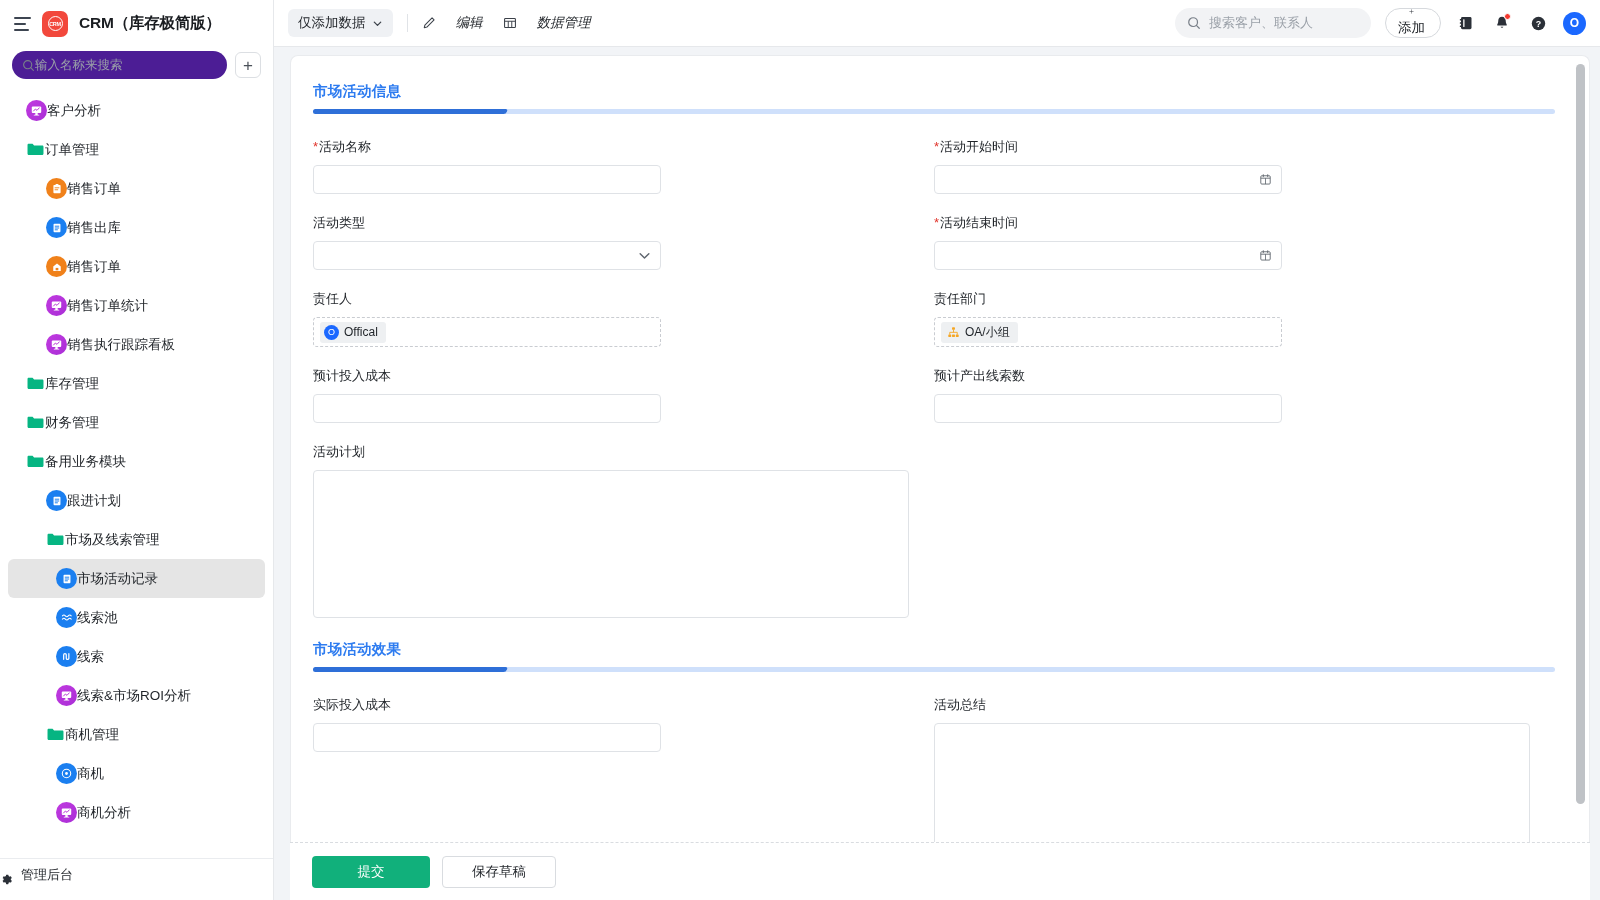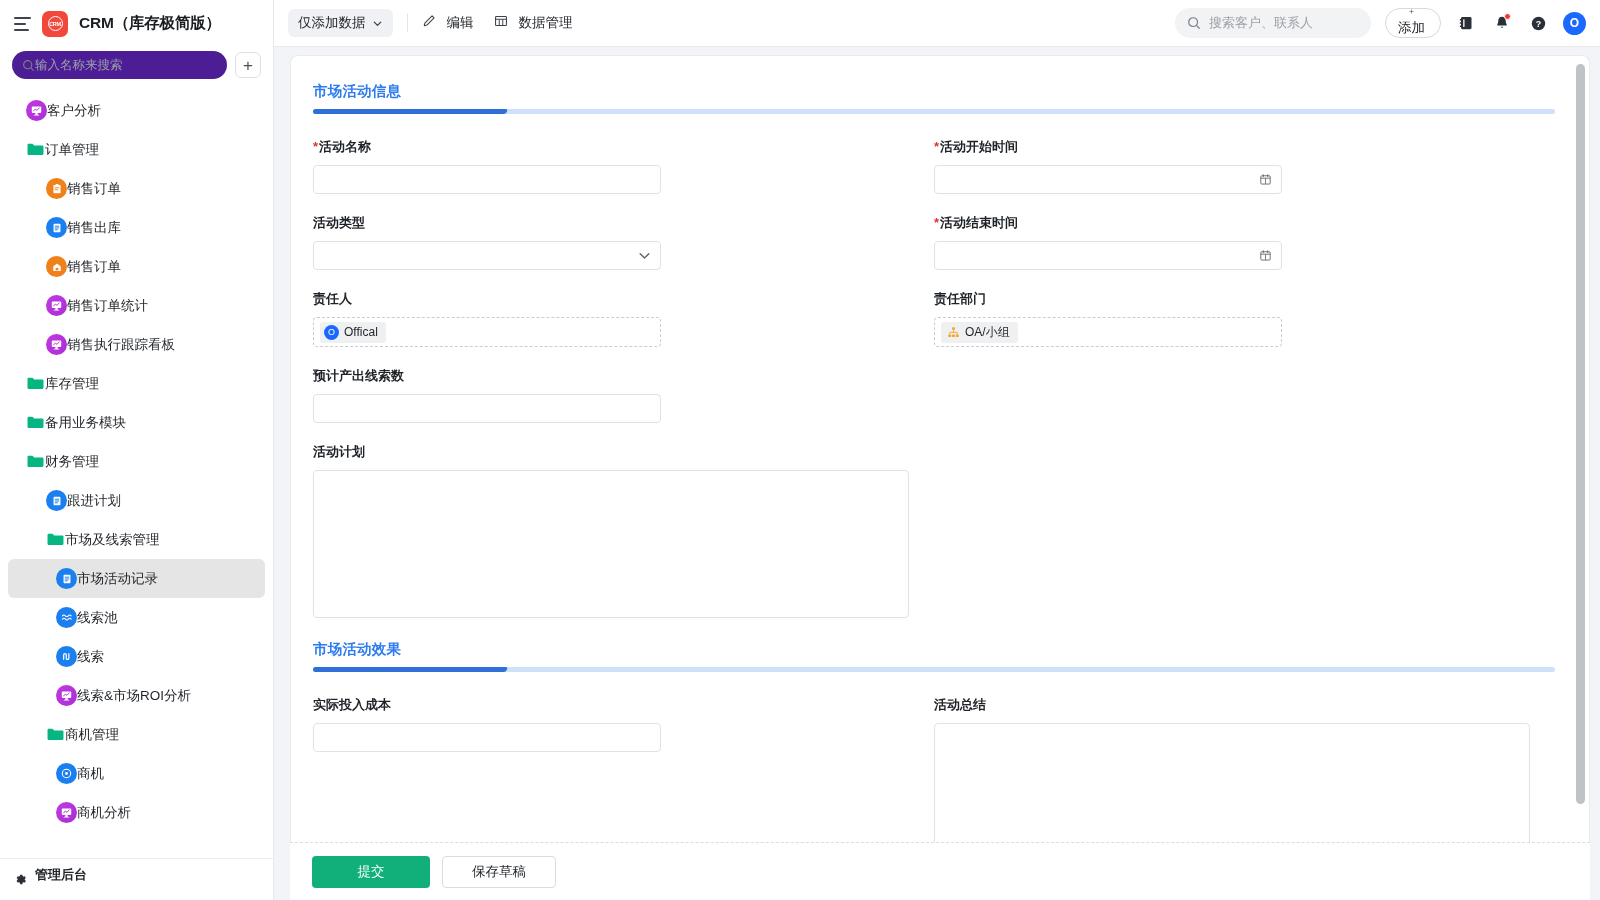--- a/index.html
+++ b/index.html
@@ -57,37 +57,37 @@
   .sb-label { font-size: 13.5px; color: #1f2328; white-space: nowrap; }
   .sb-item.folder .sb-label { color: #1f2328; }
 
   .ic { width: 21px; height: 21px; flex: 0 0 21px; border-radius: 50%;
         display: flex; align-items: center; justify-content: center; }
   .ic svg { display: block; }
   .folder-ic { width: 19px; height: 19px; flex: 0 0 19px; display:flex; align-items:center;justify-content:center;}
 
   .sb-foot {
     height: 42px; border-top: 1px solid #eaecef;
-    display: flex; align-items: center; gap: 8px; padding-left: 14px;
+    display: flex; align-items: center; gap: 8px; padding-left: 0;
   }
   .sb-foot .lbl { font-size: 13px; color: #1f2328; }
 
   
   .main { flex: 1; height: 900px; display: flex; flex-direction: column; background: #f2f4f7; min-width: 0; }
   .topbar {
     height: 47px; background: #fff; border-bottom: 1px solid #e6e8eb;
     display: flex; align-items: center; padding: 0 14px; gap: 0; flex: 0 0 47px;
   }
   .tb-chip {
     height: 28px; background: #eff1f4; border-radius: 6px; padding: 0 10px;
     display: flex; align-items: center; gap: 6px; cursor: pointer;
   }
   .tb-chip .t { font-size: 13.5px; font-weight: 400; color: #1f2328; }
   .tb-sep { width: 1px; height: 18px; background: #e0e3e7; margin: 0 14px; }
-  .tb-act { display: flex; align-items: flex-start; gap: 11px; cursor: pointer; margin-right: 20px; }
+  .tb-act { display: flex; align-items: center; gap: 20px; cursor: pointer; margin-right: 20px; font-style: italic; }
   .tb-act .t { font-size: 13.5px; color: #1f2328; }
 
   .tb-right { margin-left: auto; display: flex; align-items: center; gap: 14px; }
   .tb-search {
     width: 196px; height: 30px; background: #f2f3f5; border-radius: 15px;
     display: flex; align-items: center; padding: 0 12px; gap: 8px;
   }
   .tb-search .ph { font-size: 13px; color: #9aa0a8; }
   .tb-addbtn {
     height: 30px; border: 1px solid #d6d9dd; border-radius: 15px; background: #fff;
@@ -119,21 +119,21 @@
     background: #2e6fd8; border-radius: 3px 0 0 3px;
   }
   .sec-bar::after {
     content: ""; position: absolute; left: 172px; top: 0; height: 5px; width: 22px;
     background: #2e6fd8; border-radius: 0 3px 3px 0; transform: skewX(-22deg);
   }
 
   .grid { display: flex; flex-wrap: wrap; }
   .fld { width: 50%; padding-right: 28px; margin-bottom: 20px; }
   .fld.full { width: 100%; }
-  .lbl { font-size: 13px; color: #1f2328; font-weight: 700; margin-bottom: 9px; display: block; }
+  .lbl { font-size: 13px; color: #1f2328; font-weight: 400; margin-bottom: 9px; display: block; }
   .req { color: #e1342b; margin-right: 1px; font-size: 13px; }
 
   .inp {
     height: 29px; border: 1px solid #dfe2e6; border-radius: 4px; background: #fff;
     display: flex; align-items: center; padding: 0 9px; width: 348px; position: relative;
   }
   .inp .suffix { margin-left: auto; display: flex; align-items: center; color: #6b7280; }
   .inp.tag-box {
     border: 1px dashed #c9ccd1; height: 30px; padding: 0 6px;
   }
@@ -284,29 +284,29 @@
             </svg>
           </span>
           <span class="sb-label">库存管理</span>
         </div>
         <div class="sb-item lvl1 folder">
           <span class="folder-ic">
             <svg width="19" height="19" viewBox="0 0 20 20">
               <path d="M1.6 5.2c0-.7.6-1.3 1.3-1.3h4l1.6 1.8h8.6c.7 0 1.3.6 1.3 1.3v7.6c0 .7-.6 1.3-1.3 1.3H2.9c-.7 0-1.3-.6-1.3-1.3z" fill="#06b582"></path>
             </svg>
           </span>
-          <span class="sb-label">备用业务模块</span>
+          <span class="sb-label">财务管理</span>
         </div>
         <div class="sb-item lvl1 folder">
           <span class="folder-ic">
             <svg width="19" height="19" viewBox="0 0 20 20">
               <path d="M1.6 5.2c0-.7.6-1.3 1.3-1.3h4l1.6 1.8h8.6c.7 0 1.3.6 1.3 1.3v7.6c0 .7-.6 1.3-1.3 1.3H2.9c-.7 0-1.3-.6-1.3-1.3z" fill="#06b582"></path>
             </svg>
           </span>
-          <span class="sb-label">财务管理</span>
+          <span class="sb-label">备用业务模块</span>
         </div>
         <div class="sb-item lvl2">
           <span class="ic" style="background:#1b7ff0">
             <svg width="12" height="12" viewBox="0 0 16 16">
               <rect x="3.4" y="2.4" width="9.2" height="11.2" rx="1.2" fill="#fff"></rect>
               <line x1="5.6" y1="5.6" x2="10.4" y2="5.6" stroke="#1b7ff0" stroke-width="1.3" stroke-linecap="round"></line>
               <line x1="5.6" y1="8" x2="10.4" y2="8" stroke="#1b7ff0" stroke-width="1.3" stroke-linecap="round"></line>
               <line x1="5.6" y1="10.4" x2="8.6" y2="10.4" stroke="#1b7ff0" stroke-width="1.3" stroke-linecap="round"></line>
             </svg>
           </span>
@@ -550,20 +550,24 @@
                       <rect x="6.2" y="10.6" width="3.6" height="3" rx="0.6" fill="#f5a623"></rect>
                       <rect x="10.8" y="10.6" width="3.6" height="3" rx="0.6" fill="#f5a623"></rect>
                       <path d="M8 4.6v3.2M3.4 10.6V7.8h9.2v2.8" fill="none" stroke="#f5a623" stroke-width="1.1"></path>
                     </svg>
                   </span>
                   <span class="t">OA/小组</span>
                 </span>
               </div>
             </div>
 
+            <div class="fld">
+              <label class="lbl">预计投入成本</label>
+              <div class="inp"></div>
+            </div>
 
             <div class="fld">
               <label class="lbl">预计产出线索数</label>
               <div class="inp"></div>
             </div>
 
             <div class="fld full">
               <label class="lbl">活动计划</label>
               <div class="ta"></div>
             </div>

